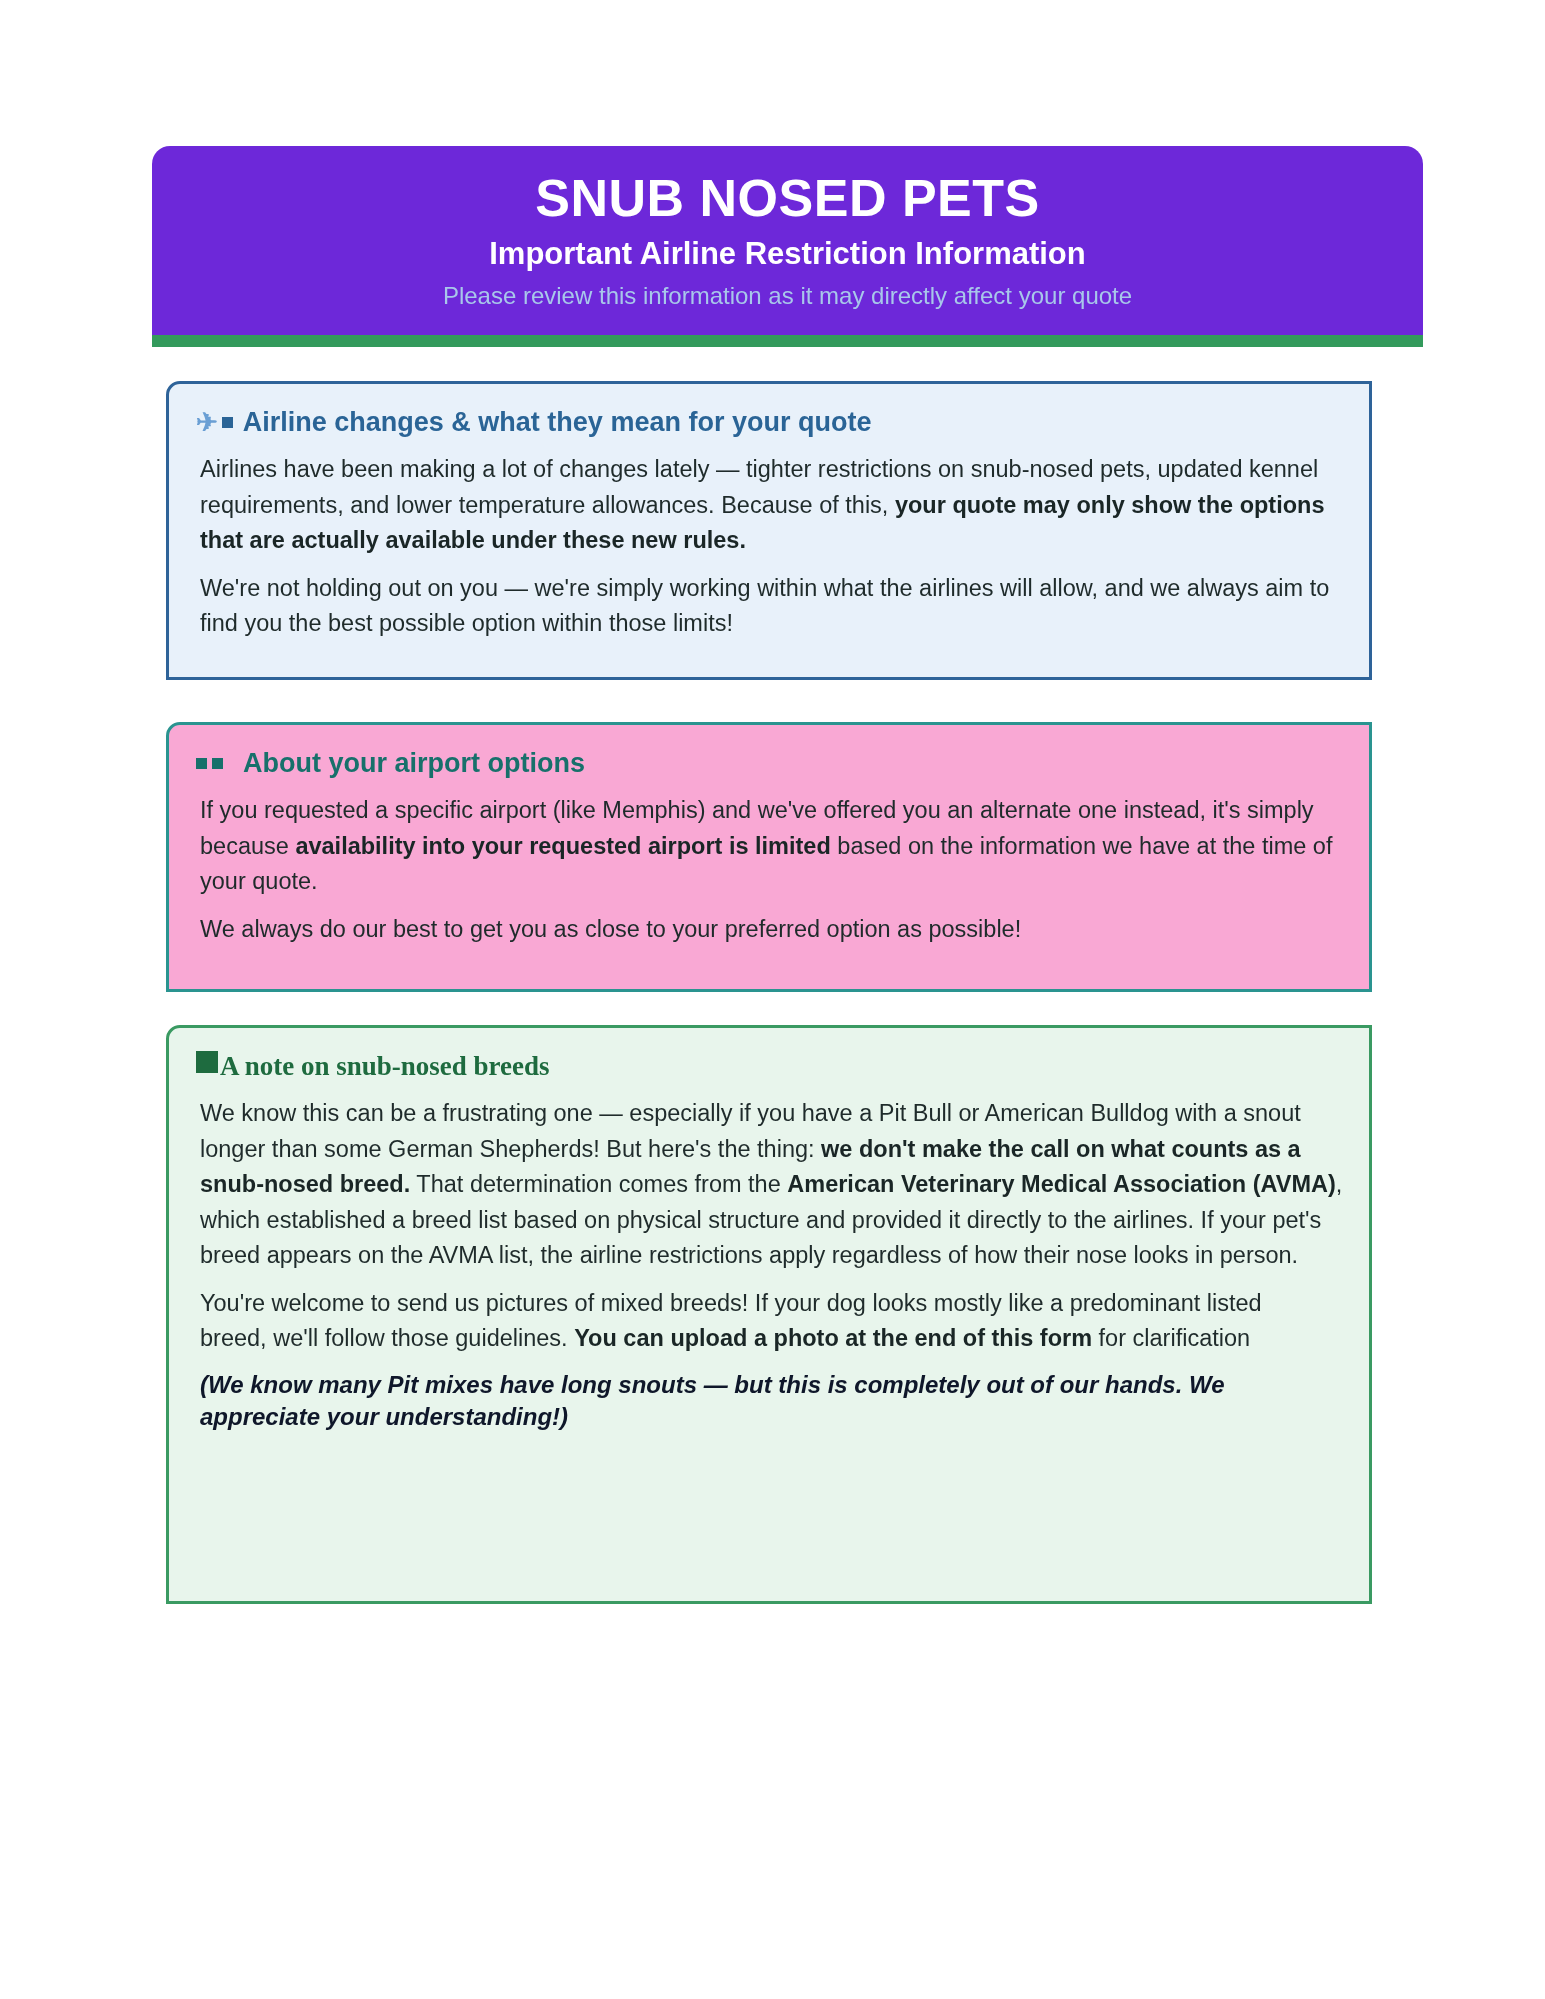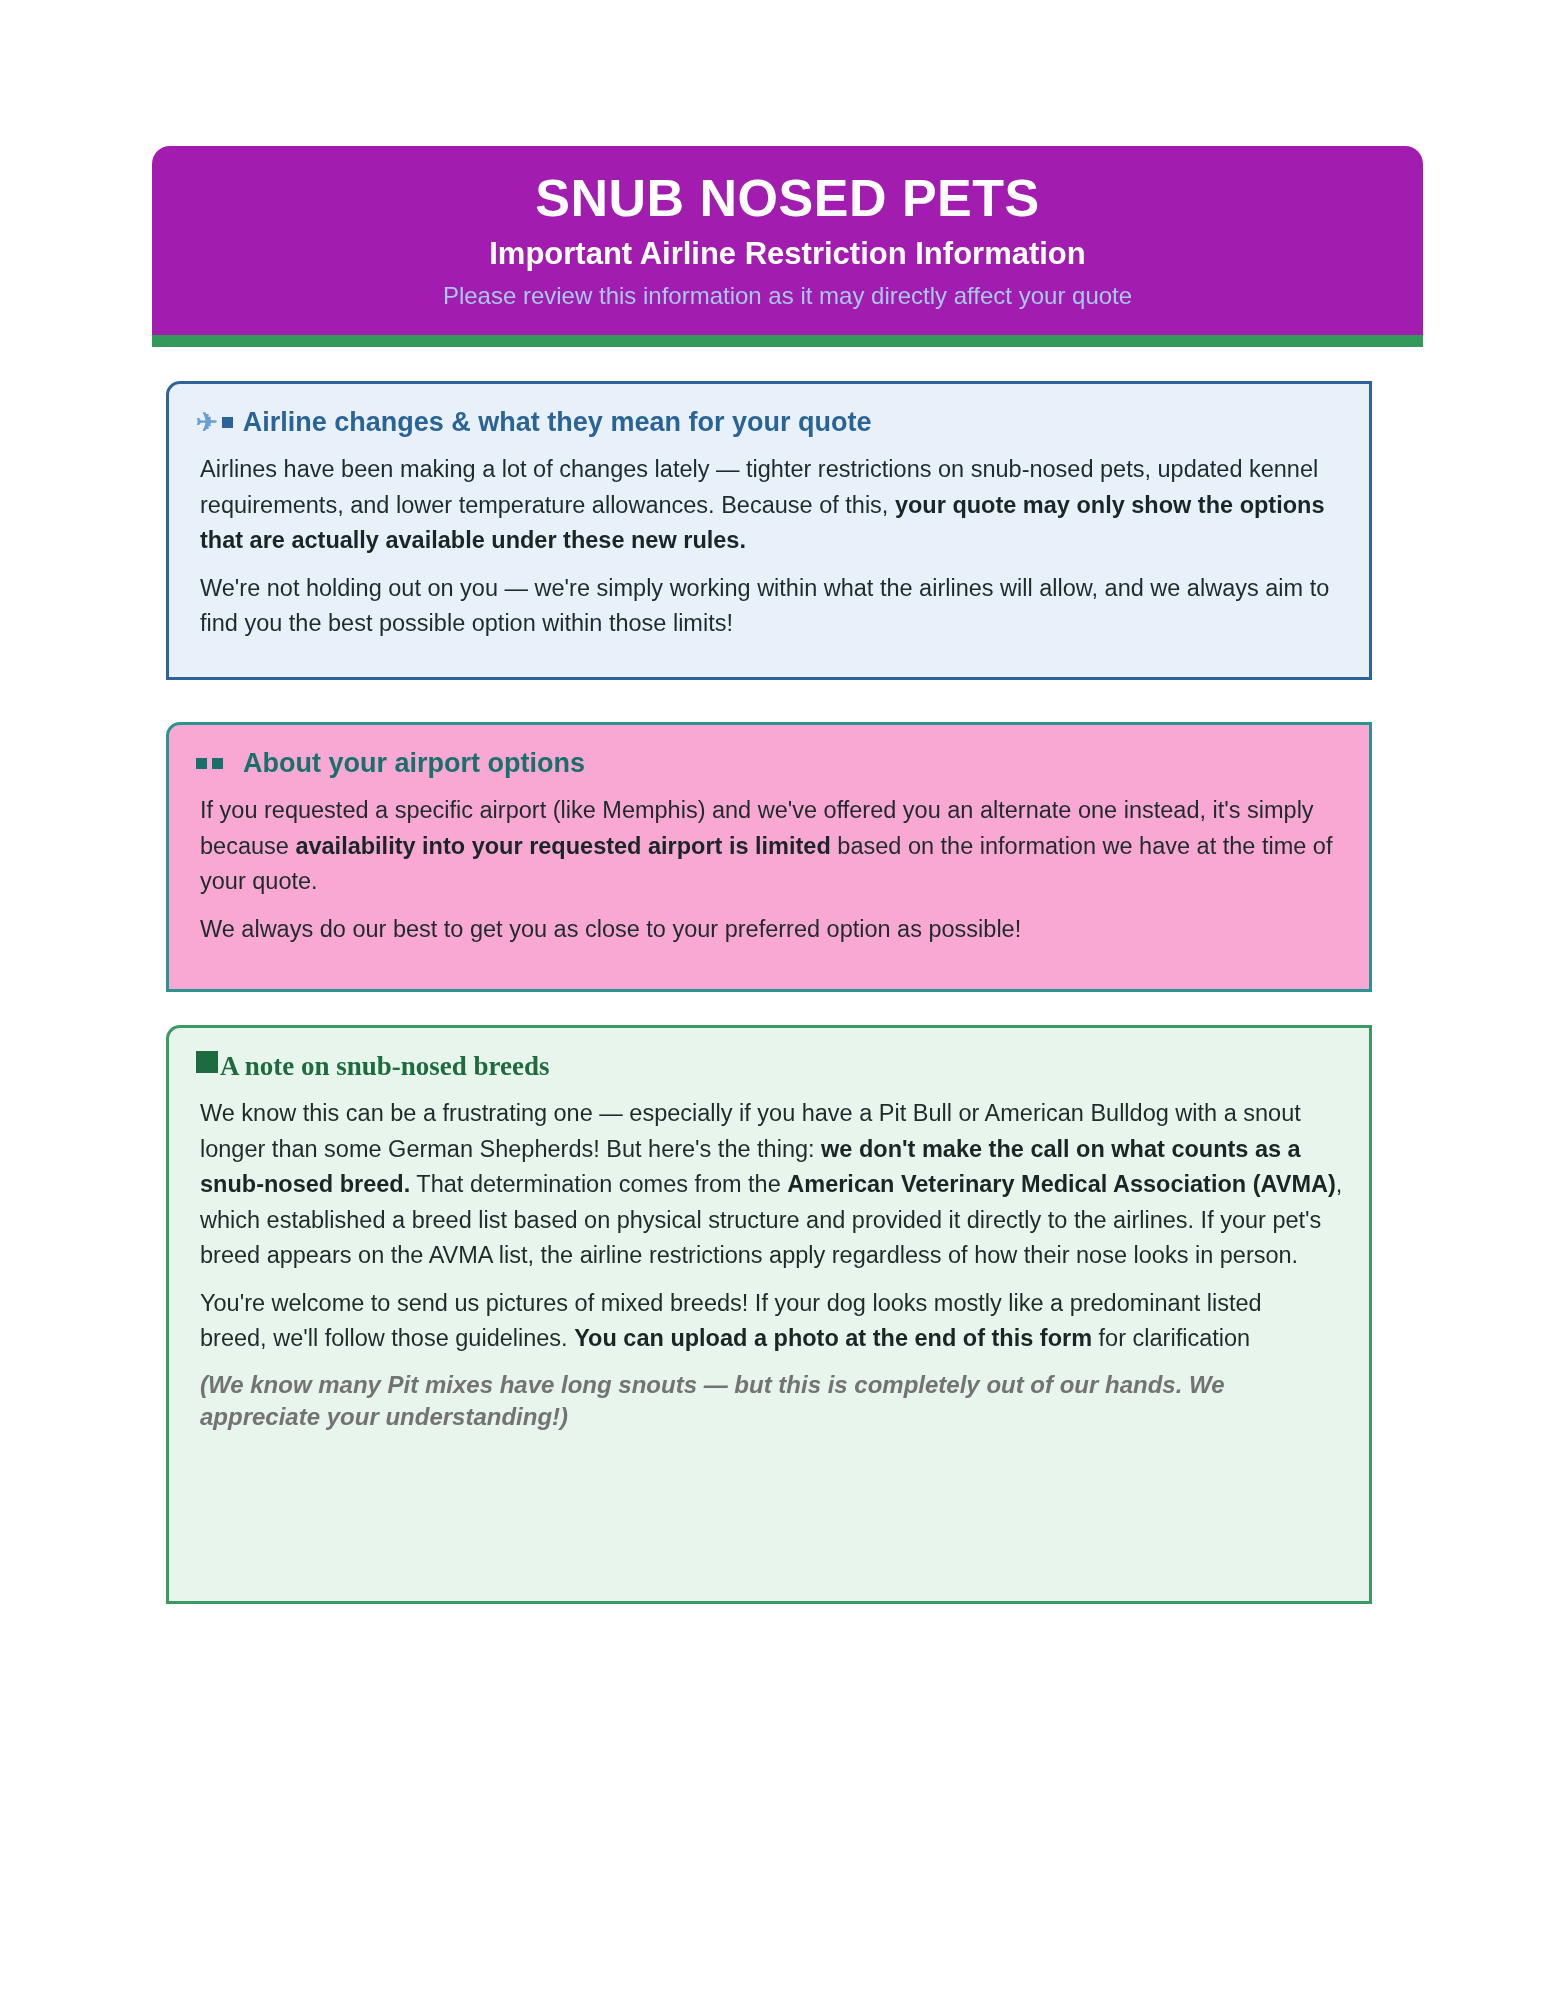--- a/index.html
+++ b/index.html
@@ -1,19 +1,19 @@
 <!DOCTYPE html>
 <html><head>
 <meta charset="utf-8">
 <style>
   html, body { margin: 0; padding: 0; background: #ffffff; }
   body { width: 1545px; height: 1999px; position: relative; overflow: hidden;
          font-family: "Liberation Sans", sans-serif; color: #1f2b2b; }
   .header { position: absolute; left: 152px; top: 146px; width: 1271px; height: 189px;
-            background: #a21caf; border-radius: 18px 18px 0 0; text-align: center; color: #fff; }
+            background: #6d28d9; border-radius: 18px 18px 0 0; text-align: center; color: #fff; }
   .header-bar { position: absolute; left: 152px; top: 335px; width: 1271px; height: 12px; background: #339a5c; }
   .title { position: absolute; left: 0; right: 0; top: 22px; font-size: 52px; font-weight: bold; letter-spacing: 0.5px; }
   .subtitle { position: absolute; left: 0; right: 0; top: 90px; font-size: 31px; font-weight: bold; }
   .tagline { position: absolute; left: 0; right: 0; top: 136px; font-size: 24px; color: #a8c7ea; }
 
   .card { position: absolute; left: 166px; width: 1206px; box-sizing: border-box;
           border: 3px solid; border-radius: 14px 0 0 0; padding: 20px 26px 0 27px; }
   .card h2 { margin: 0 0 12px 0; font-size: 27px; font-weight: bold; line-height: 36px; display: flex; align-items: center; }
   .card p { margin: 0 0 12px 4px; font-size: 23.5px; line-height: 35.5px; }
   .card b { font-weight: bold; color: #1a2626; }
@@ -26,21 +26,21 @@
   #card-breeds h2 { color: #1e6b3f; font-family: Liberation Serif, serif; }
 
   .plane { font-size: 26px; margin-right: 4px; color: #6a9fd4; }
   .sq { display: inline-block; background: currentColor; }
   .sq-sm { width: 11px; height: 11px; margin-right: 10px; }
   .sq-pair { width: 11px; height: 11px; margin-right: 5px; }
   .sq-pair.last { margin-right: 20px; }
   .sq-lg { width: 22px; height: 22px; margin-right: 2px; position: relative; top: -4px; }
   .tight { margin-bottom: 0 !important; }
   .gap { margin-top: 26px; }
-  .note { font-style: italic; font-weight: bold; font-size: 24px !important; line-height: 32px !important; color: #737373; }
+  .note { font-style: italic; font-weight: bold; font-size: 24px !important; line-height: 32px !important; color: #0f172a; }
 </style>
 </head>
 <body>
 
 <div class="header">
   <div class="title">SNUB NOSED PETS</div>
   <div class="subtitle">Important Airline Restriction Information</div>
   <div class="tagline">Please review this information as it may directly affect your quote</div>
 </div>
 <div class="header-bar"></div>

